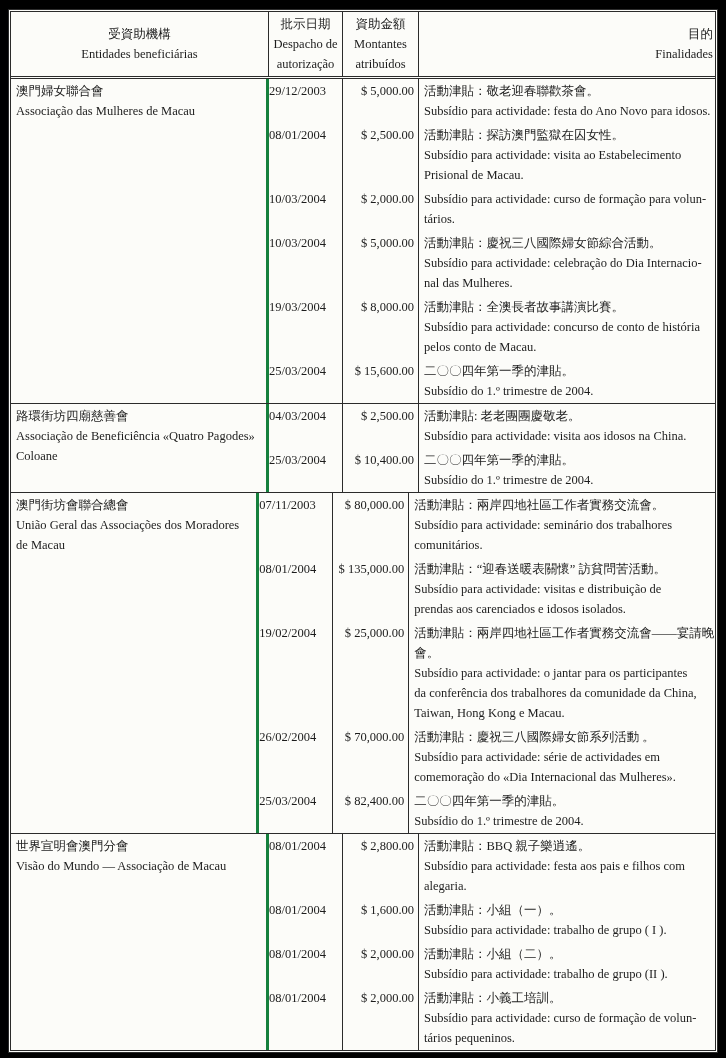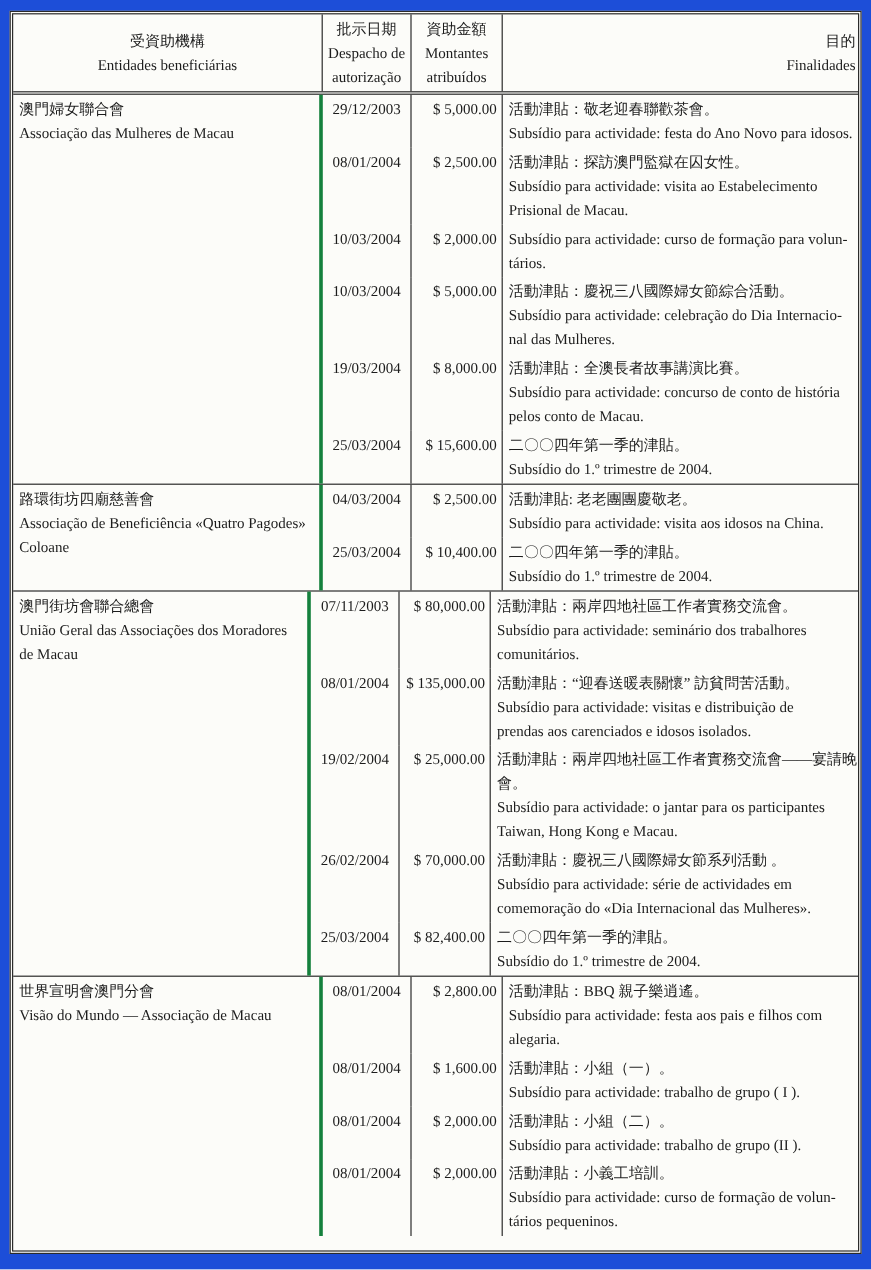--- a/index.html
+++ b/index.html
@@ -7,21 +7,21 @@
     padding: 0;
     background: #f6f6f3;
     font-family: "Liberation Serif", "DejaVu Serif", serif;
     color: #1c1c1c;
   }
   .page {
     width: 726px;
     height: 1058px;
     box-sizing: border-box;
     padding: 9px 8px;
-    background: #1d4ed8;
+    background: #000000;
   }
   .gtable {
     box-sizing: border-box;
     width: 710px;
     min-height: 1036px;
     border: 3px double #2b2b2b;
     background: #fcfcf9;
     display: flex;
     flex-direction: column;
     font-size: 12.5px;
@@ -57,21 +57,20 @@
     border-right: 3px solid #15803d;
     padding: 2px 17px 2px 5px;
     font-family: Liberation Serif, serif;
   }
   .entries { flex: 1; display: flex; flex-direction: column; }
   .entry { display: flex; }
   .date-cell {
     width: 74px;
     box-sizing: border-box;
     border-right: 1px solid #2b2b2b;
-    text-align: center;
     padding-top: 2px;
   }
   .amount-cell {
     width: 76px;
     box-sizing: border-box;
     border-right: 1px solid #2b2b2b;
     text-align: right;
     padding: 2px 4px 0 0;
   }
   .purpose-cell {
@@ -220,20 +219,21 @@
                 <div class="line">prendas aos carenciados e idosos isolados.</div>
               </div>
             </div>
             <div class="entry">
               <div class="date-cell">19/02/2004</div>
               <div class="amount-cell">$ 25,000.00</div>
               <div class="purpose-cell">
                 <div class="line">活動津貼：兩岸四地社區工作者實務交流會——宴請晚</div>
                 <div class="line">會。</div>
                 <div class="line">Subsídio para actividade: o jantar para os participantes</div>
+                <div class="line">da conferência dos trabalhores da comunidade da China,</div>
                 <div class="line">Taiwan, Hong Kong e Macau.</div>
               </div>
             </div>
             <div class="entry">
               <div class="date-cell">26/02/2004</div>
               <div class="amount-cell">$ 70,000.00</div>
               <div class="purpose-cell">
                 <div class="line">活動津貼：慶祝三八國際婦女節系列活動 。</div>
                 <div class="line">Subsídio para actividade: série de actividades em</div>
                 <div class="line">comemoração do «Dia Internacional das Mulheres».</div>

